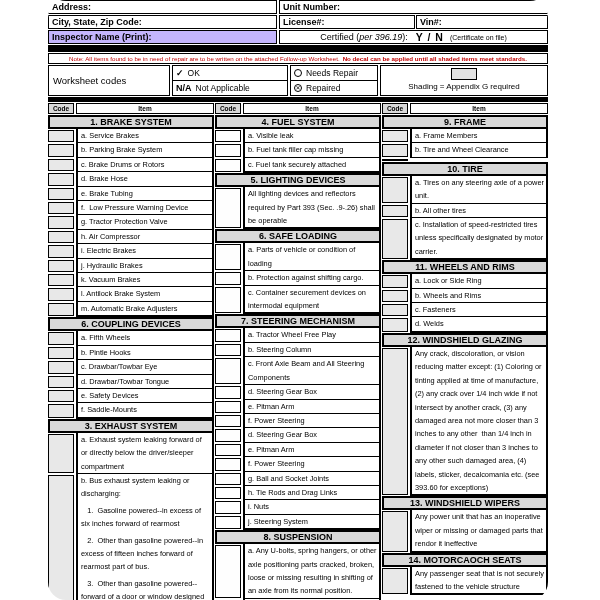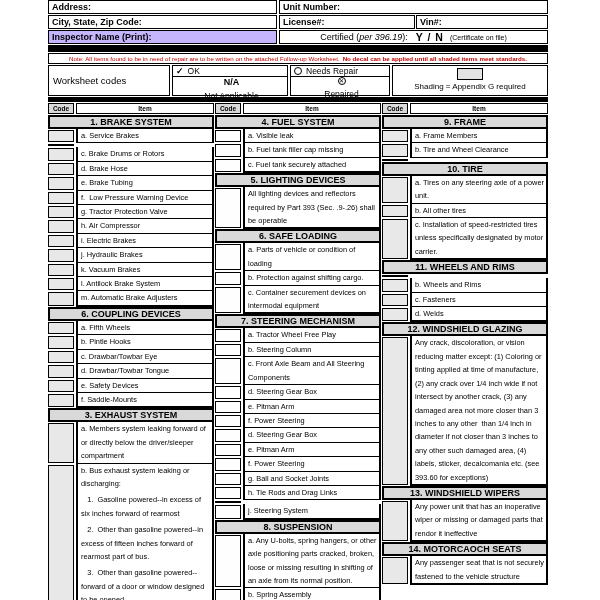--- a/index.html
+++ b/index.html
@@ -1,21 +1,21 @@
 <!DOCTYPE html>
 <html><head>
 <meta charset="utf-8">
 <style>
   * { box-sizing: border-box; }
   html,body { margin:0; padding:0; }
   body {
     width:600px; height:600px; overflow:hidden; background:#fff;
     font-family:"Liberation Sans", sans-serif; color:#000;
   }
-  .form { position:absolute; left:48px; top:0; width:500px; height:600px; overflow:hidden; }
+  .form { position:absolute; left:48px; top:0; width:500px; height:600px; overflow:hidden;border-radius:18px; }
 
   
   .hrow { display:flex; height:14px; margin-bottom:1px; }
   .hcell { border:1.5px solid #000; background:#fff; display:flex; align-items:center;
            padding:0 3px; font-size:9px; font-weight:bold; }
   .hcell.left { width:229px; margin-right:2px; }
   .hcell.right { flex:1; }
   .hcell.vin { width:132px; margin-left:1px; }
   .hcell.gray { background:#c4b5fd; }
   .cert-cell { justify-content:center; font-weight:normal; }
@@ -29,23 +29,23 @@
   .notebar { border:1px solid #000; height:11px; margin-bottom:1px; display:flex;
              align-items:center; justify-content:center; font-size:6.2px; color:#bf0000;
              white-space:nowrap; overflow:hidden; }
   .notebar b { margin-left:3px; }
 
   
   .legend { display:flex; height:31px; margin-bottom:1px; }
   .lg-label { width:122px; border:1.5px solid #000; display:flex; align-items:center;
               padding-left:4px; font-size:9.5px; margin-right:2px; }
   .lg-box { width:116px; border:1.5px solid #000; display:flex; flex-direction:column; margin-right:2px; }
-  .lg-box.w2 { width:100px; }
+  .lg-box.w2 { width:88px; }
   .lg-row { flex:1; display:flex; align-items:center; padding-left:3px; font-size:8.5px; gap:4px; }
-  .lg-row.b-top { border-top:1.5px solid #000;flex-direction:column; }
+  .lg-row.b-top { border-top:1.5px solid #000; }
   .check { font-weight:bold; font-size:9px; }
   .na { font-weight:bold; font-size:9px; }
   .circle { width:8px; height:8px; border:1px solid #000; border-radius:50%; display:inline-flex;
             align-items:center; justify-content:center; font-size:6px; line-height:6px; flex:0 0 auto; }
   .lg-shade { flex:1; border:1.5px solid #000; display:flex; flex-direction:column; align-items:center;
               justify-content:flex-start; font-size:8px; padding-top:2px; }
   .shade-sample { width:26px; height:12px; background:#e3e3e3; border:1px solid #000; margin-bottom:2px; }
 
   
   .tbl { display:flex; }
@@ -147,20 +147,21 @@
           <div class="code-h">Code</div>
           <div class="item-h">Item</div>
         </div>
         <div class="sec-bar">1. BRAKE SYSTEM</div>
         <div class="item-row">
           <div class="code-box shaded"></div>
           <div class="item-cell">a. Service Brakes</div>
         </div>
         <div class="item-row">
           <div class="code-box shaded"></div>
+          <div class="item-cell">b. Parking Brake System</div>
         </div>
         <div class="item-row">
           <div class="code-box shaded"></div>
           <div class="item-cell">c. Brake Drums or Rotors</div>
         </div>
         <div class="item-row">
           <div class="code-box shaded"></div>
           <div class="item-cell">d. Brake Hose</div>
         </div>
         <div class="item-row">
@@ -220,21 +221,21 @@
           <div class="code-box shaded"></div>
           <div class="item-cell">e. Safety Devices</div>
         </div>
         <div class="item-row">
           <div class="code-box shaded"></div>
           <div class="item-cell last">f. Saddle-Mounts</div>
         </div>
         <div class="sec-bar">3. EXHAUST SYSTEM</div>
         <div class="item-row">
           <div class="code-box shaded"></div>
-          <div class="item-cell">a. Members system leaking forward of or directly below the driver/sleeper compartment</div>
+          <div class="item-cell">a. Exhaust system leaking forward of or directly below the driver/sleeper compartment</div>
         </div>
         <div class="item-row">
           <div class="code-box shaded"></div>
           <div class="item-cell"><div class="para">b. Bus exhaust system leaking or discharging:</div><div class="para sub">   1.  Gasoline powered--in excess of six inches forward of rearmost</div><div class="para sub">   2.  Other than gasoline powered--in excess of fifteen inches forward of rearmost part of bus.</div><div class="para sub">   3.  Other than gasoline powered--forward of a door or window designed to be opened.</div></div>
         </div>
       </div>
       <div class="tcol">
         <div class="hdr-row">
           <div class="code-h">Code</div>
           <div class="item-h">Item</div>
@@ -310,20 +311,21 @@
         <div class="item-row">
           <div class="code-box"></div>
           <div class="item-cell">g. Ball and Socket Joints</div>
         </div>
         <div class="item-row">
           <div class="code-box"></div>
           <div class="item-cell">h. Tie Rods and Drag Links</div>
         </div>
         <div class="item-row">
           <div class="code-box"></div>
+          <div class="item-cell">i. Nuts</div>
         </div>
         <div class="item-row">
           <div class="code-box"></div>
           <div class="item-cell last">j. Steering System</div>
         </div>
         <div class="sec-bar">8. SUSPENSION</div>
         <div class="item-row">
           <div class="code-box"></div>
           <div class="item-cell">a. Any U-bolts, spring hangers, or other axle positioning parts cracked, broken, loose or missing resulting in shifting of an axle from its normal position.</div>
         </div>
@@ -358,20 +360,21 @@
           <div class="code-box shaded"></div>
           <div class="item-cell">b. All other tires</div>
         </div>
         <div class="item-row">
           <div class="code-box shaded"></div>
           <div class="item-cell last">c. Installation of speed-restricted tires unless specifically designated by motor carrier.</div>
         </div>
         <div class="sec-bar">11. WHEELS AND RIMS</div>
         <div class="item-row">
           <div class="code-box shaded"></div>
+          <div class="item-cell">a. Lock or Side Ring</div>
         </div>
         <div class="item-row">
           <div class="code-box shaded"></div>
           <div class="item-cell">b. Wheels and Rims</div>
         </div>
         <div class="item-row">
           <div class="code-box shaded"></div>
           <div class="item-cell">c. Fasteners</div>
         </div>
         <div class="item-row">

